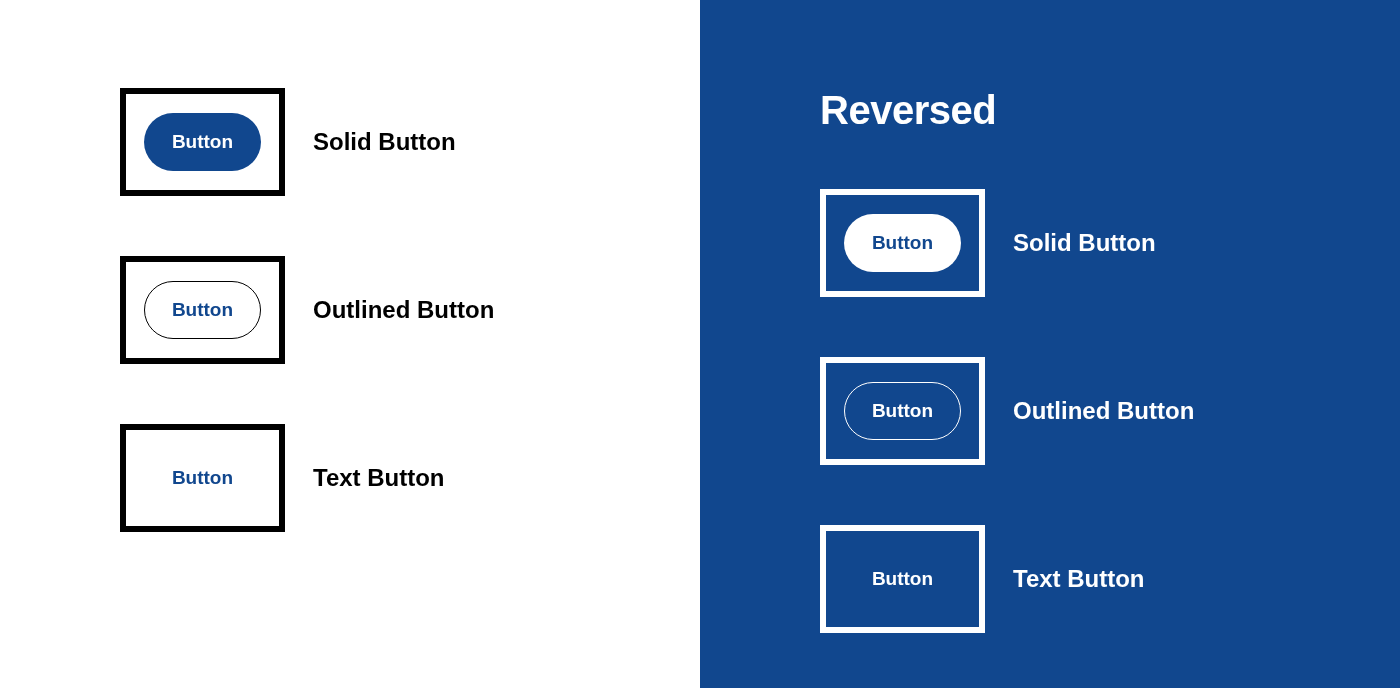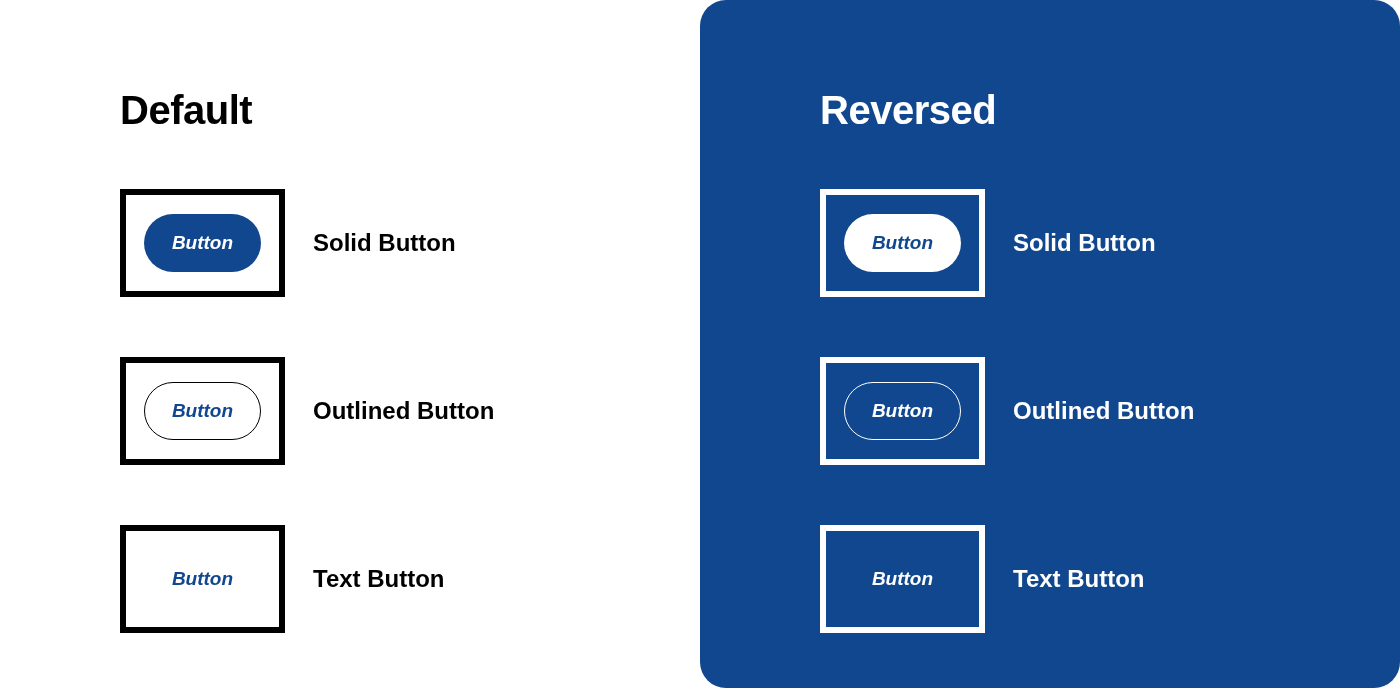--- a/index.html
+++ b/index.html
@@ -1,42 +1,41 @@
 <!DOCTYPE html>
 <html><head>
   <meta charset="utf-8">
   <style>
     * { box-sizing: border-box; margin: 0; padding: 0; }
     html, body { width: 1400px; height: 688px; font-family: -apple-system, BlinkMacSystemFont, 'Segoe UI', Helvetica, Arial, sans-serif; }
     .page { display: flex; width: 100%; height: 100%; }
     .panel { width: 50%; height: 100%; padding: 88px 0 0 120px; }
-    .panel.reversed { padding-left: 120px; border-radius: 26px; }
+    .panel.reversed { padding-left: 120px; }
     .title { font-size: 40px; font-weight: 700; letter-spacing: -0.5px; margin-bottom: 56px; }
     .panel.default { background: #ffffff; color: #000000; }
     .panel.reversed { background: #11478e; color: #ffffff; }
     .row { display: flex; align-items: center; gap: 28px; margin-bottom: 60px; }
-    .frame { width: 165px; height: 108px; display: flex; align-items: center; justify-content: center; font-style: italic; }
+    .frame { width: 165px; height: 108px; display: flex; align-items: center; justify-content: center; }
     .panel.default .frame { border: 6px solid #000000; }
     .panel.reversed .frame { border: 6px solid #ffffff; }
     .btn { font-size: 19px; font-weight: 700; border-radius: 999px; padding: 18px 28px; display: inline-flex; align-items: center; justify-content: center; }
     .panel.default .btn.solid { background: #11478e; color: #ffffff; }
     .panel.default .btn.outlined { background: transparent; color: #11478e; border: 1px solid #000000; padding: 17px 27px; }
     .panel.default .btn.text { background: transparent; color: #11478e; }
     .panel.reversed .btn.solid { background: #ffffff; color: #11478e; }
     .panel.reversed .btn.outlined { background: transparent; color: #ffffff; border: 1px solid #ffffff; padding: 17px 27px; }
     .panel.reversed .btn.text { background: transparent; color: #ffffff; }
     .label { font-size: 24px; font-weight: 700; }
   </style>
 </head>
 <body>
 
 <div class="page">
 
   <div class="panel default">
-    <h1 class="title">Default</h1>
 
     <div class="row">
       <div class="frame">
         <span class="btn solid">Button</span>
       </div>
       <div class="label">Solid Button</div>
     </div>
 
     <div class="row">
       <div class="frame">

